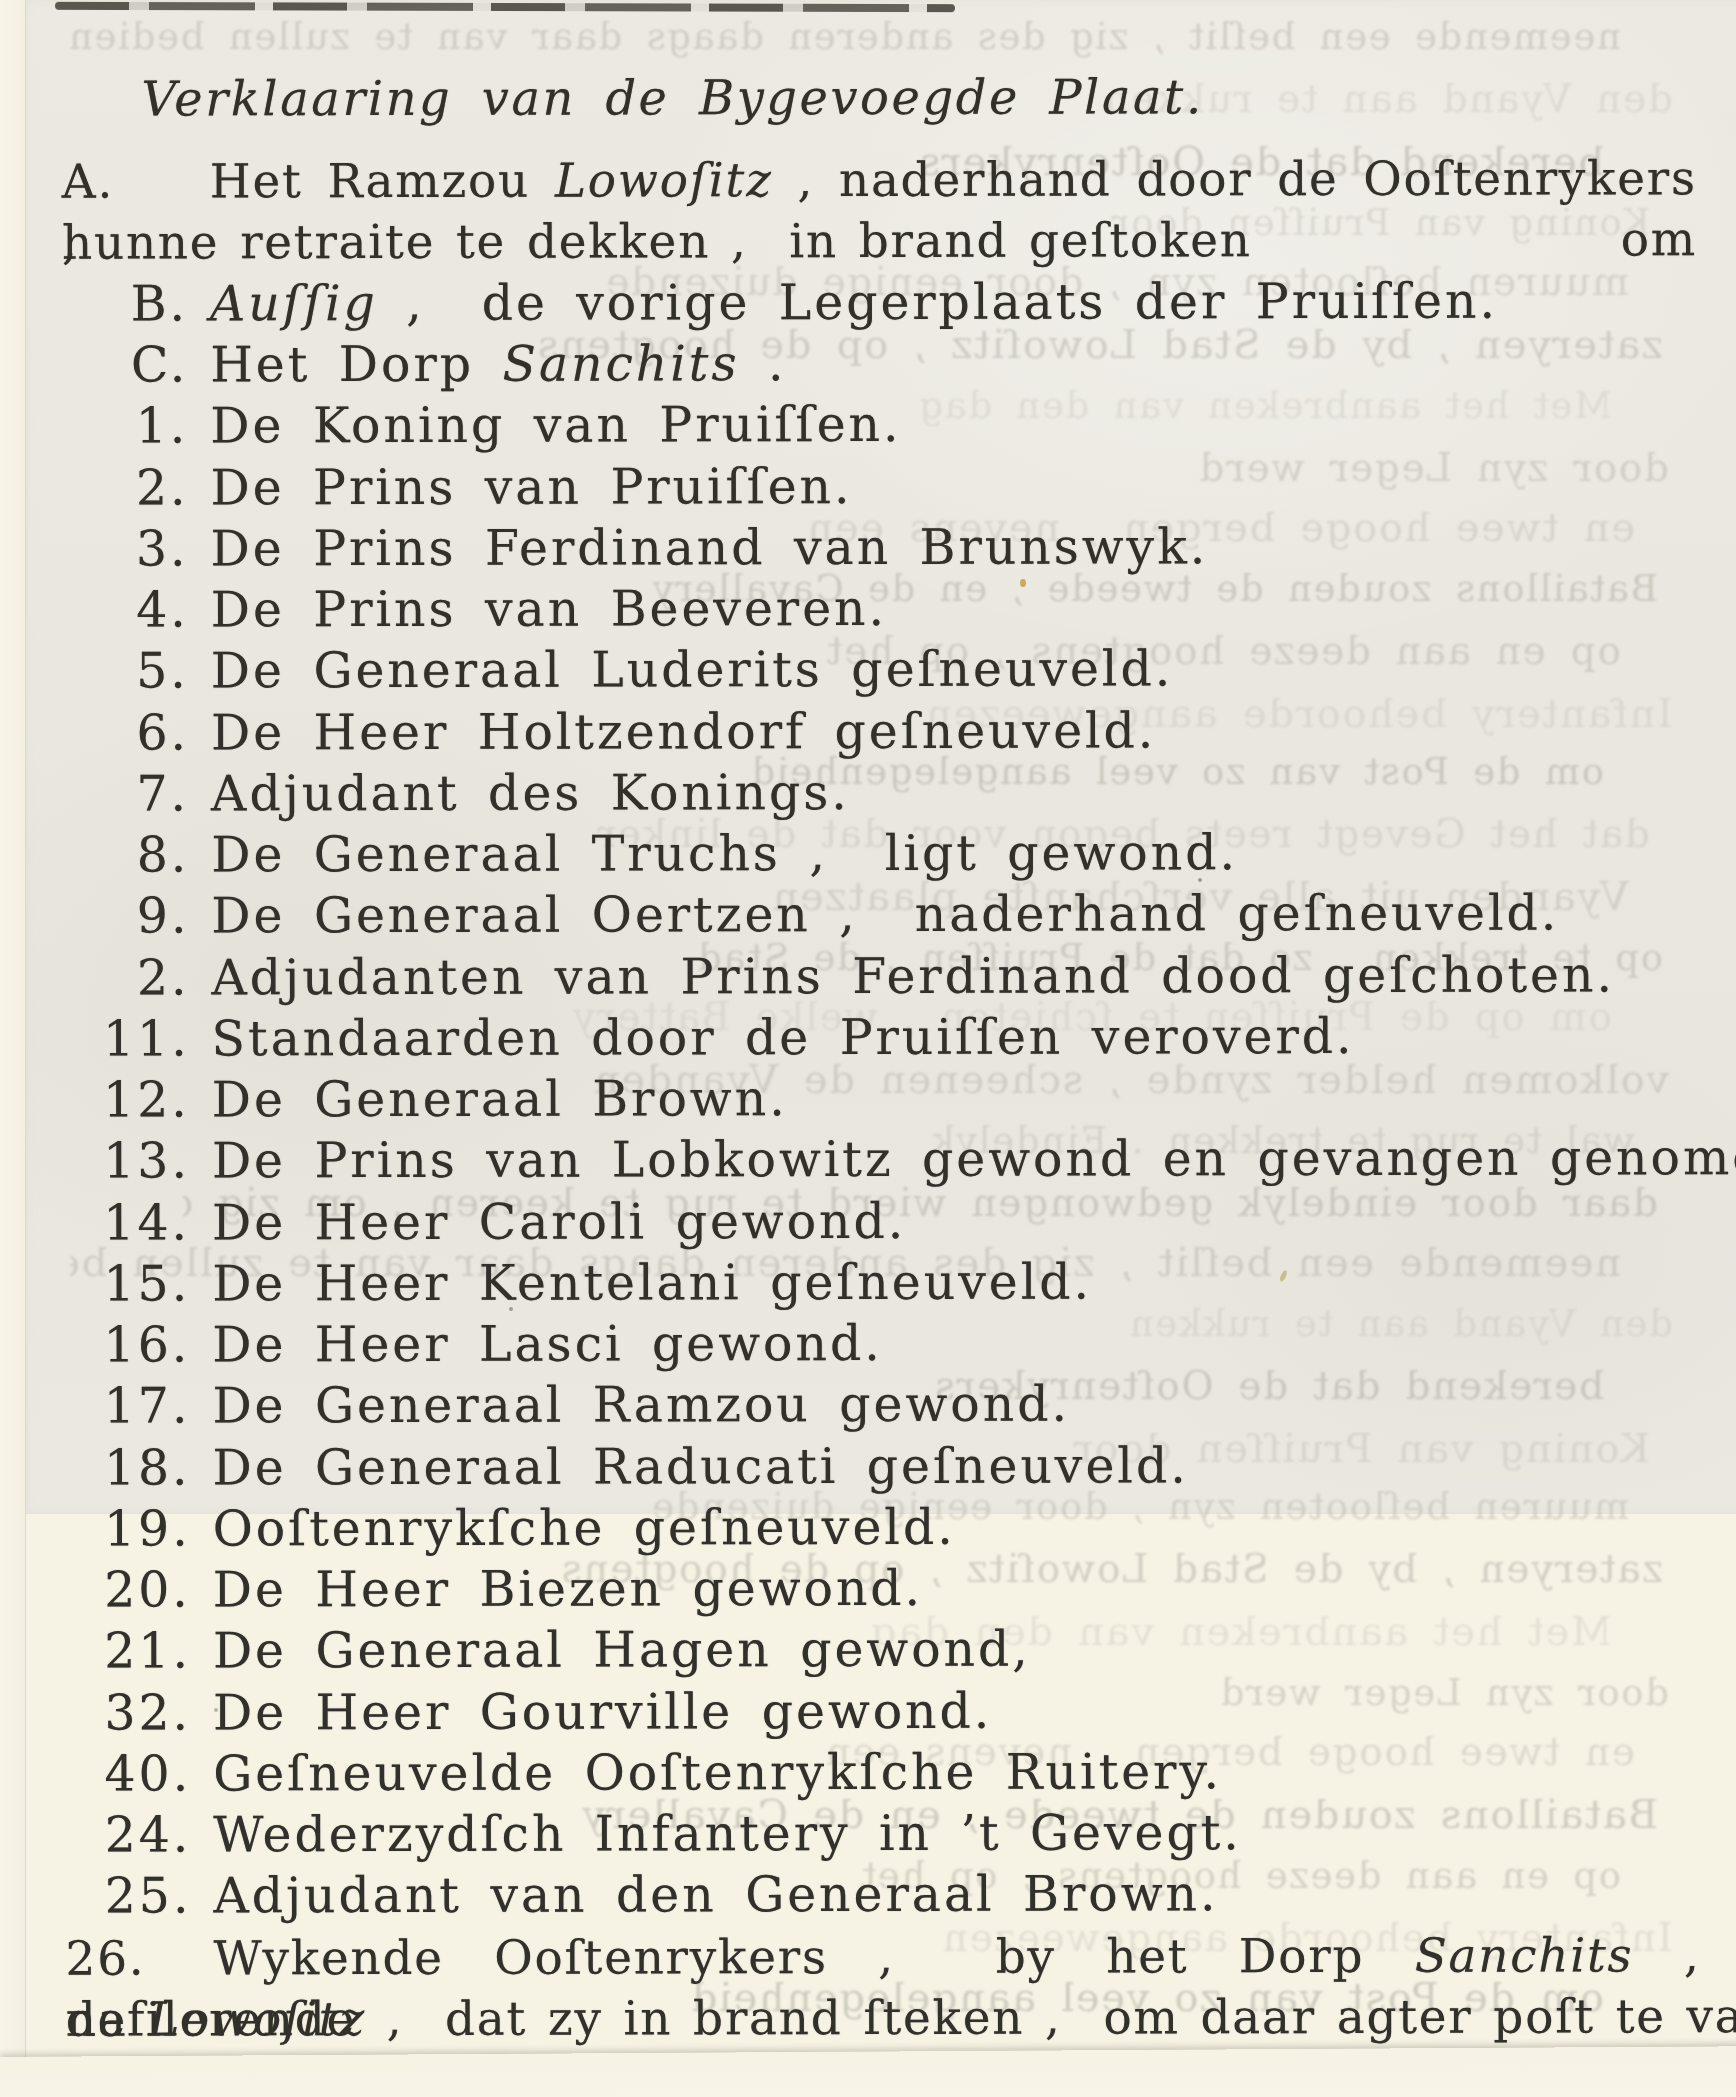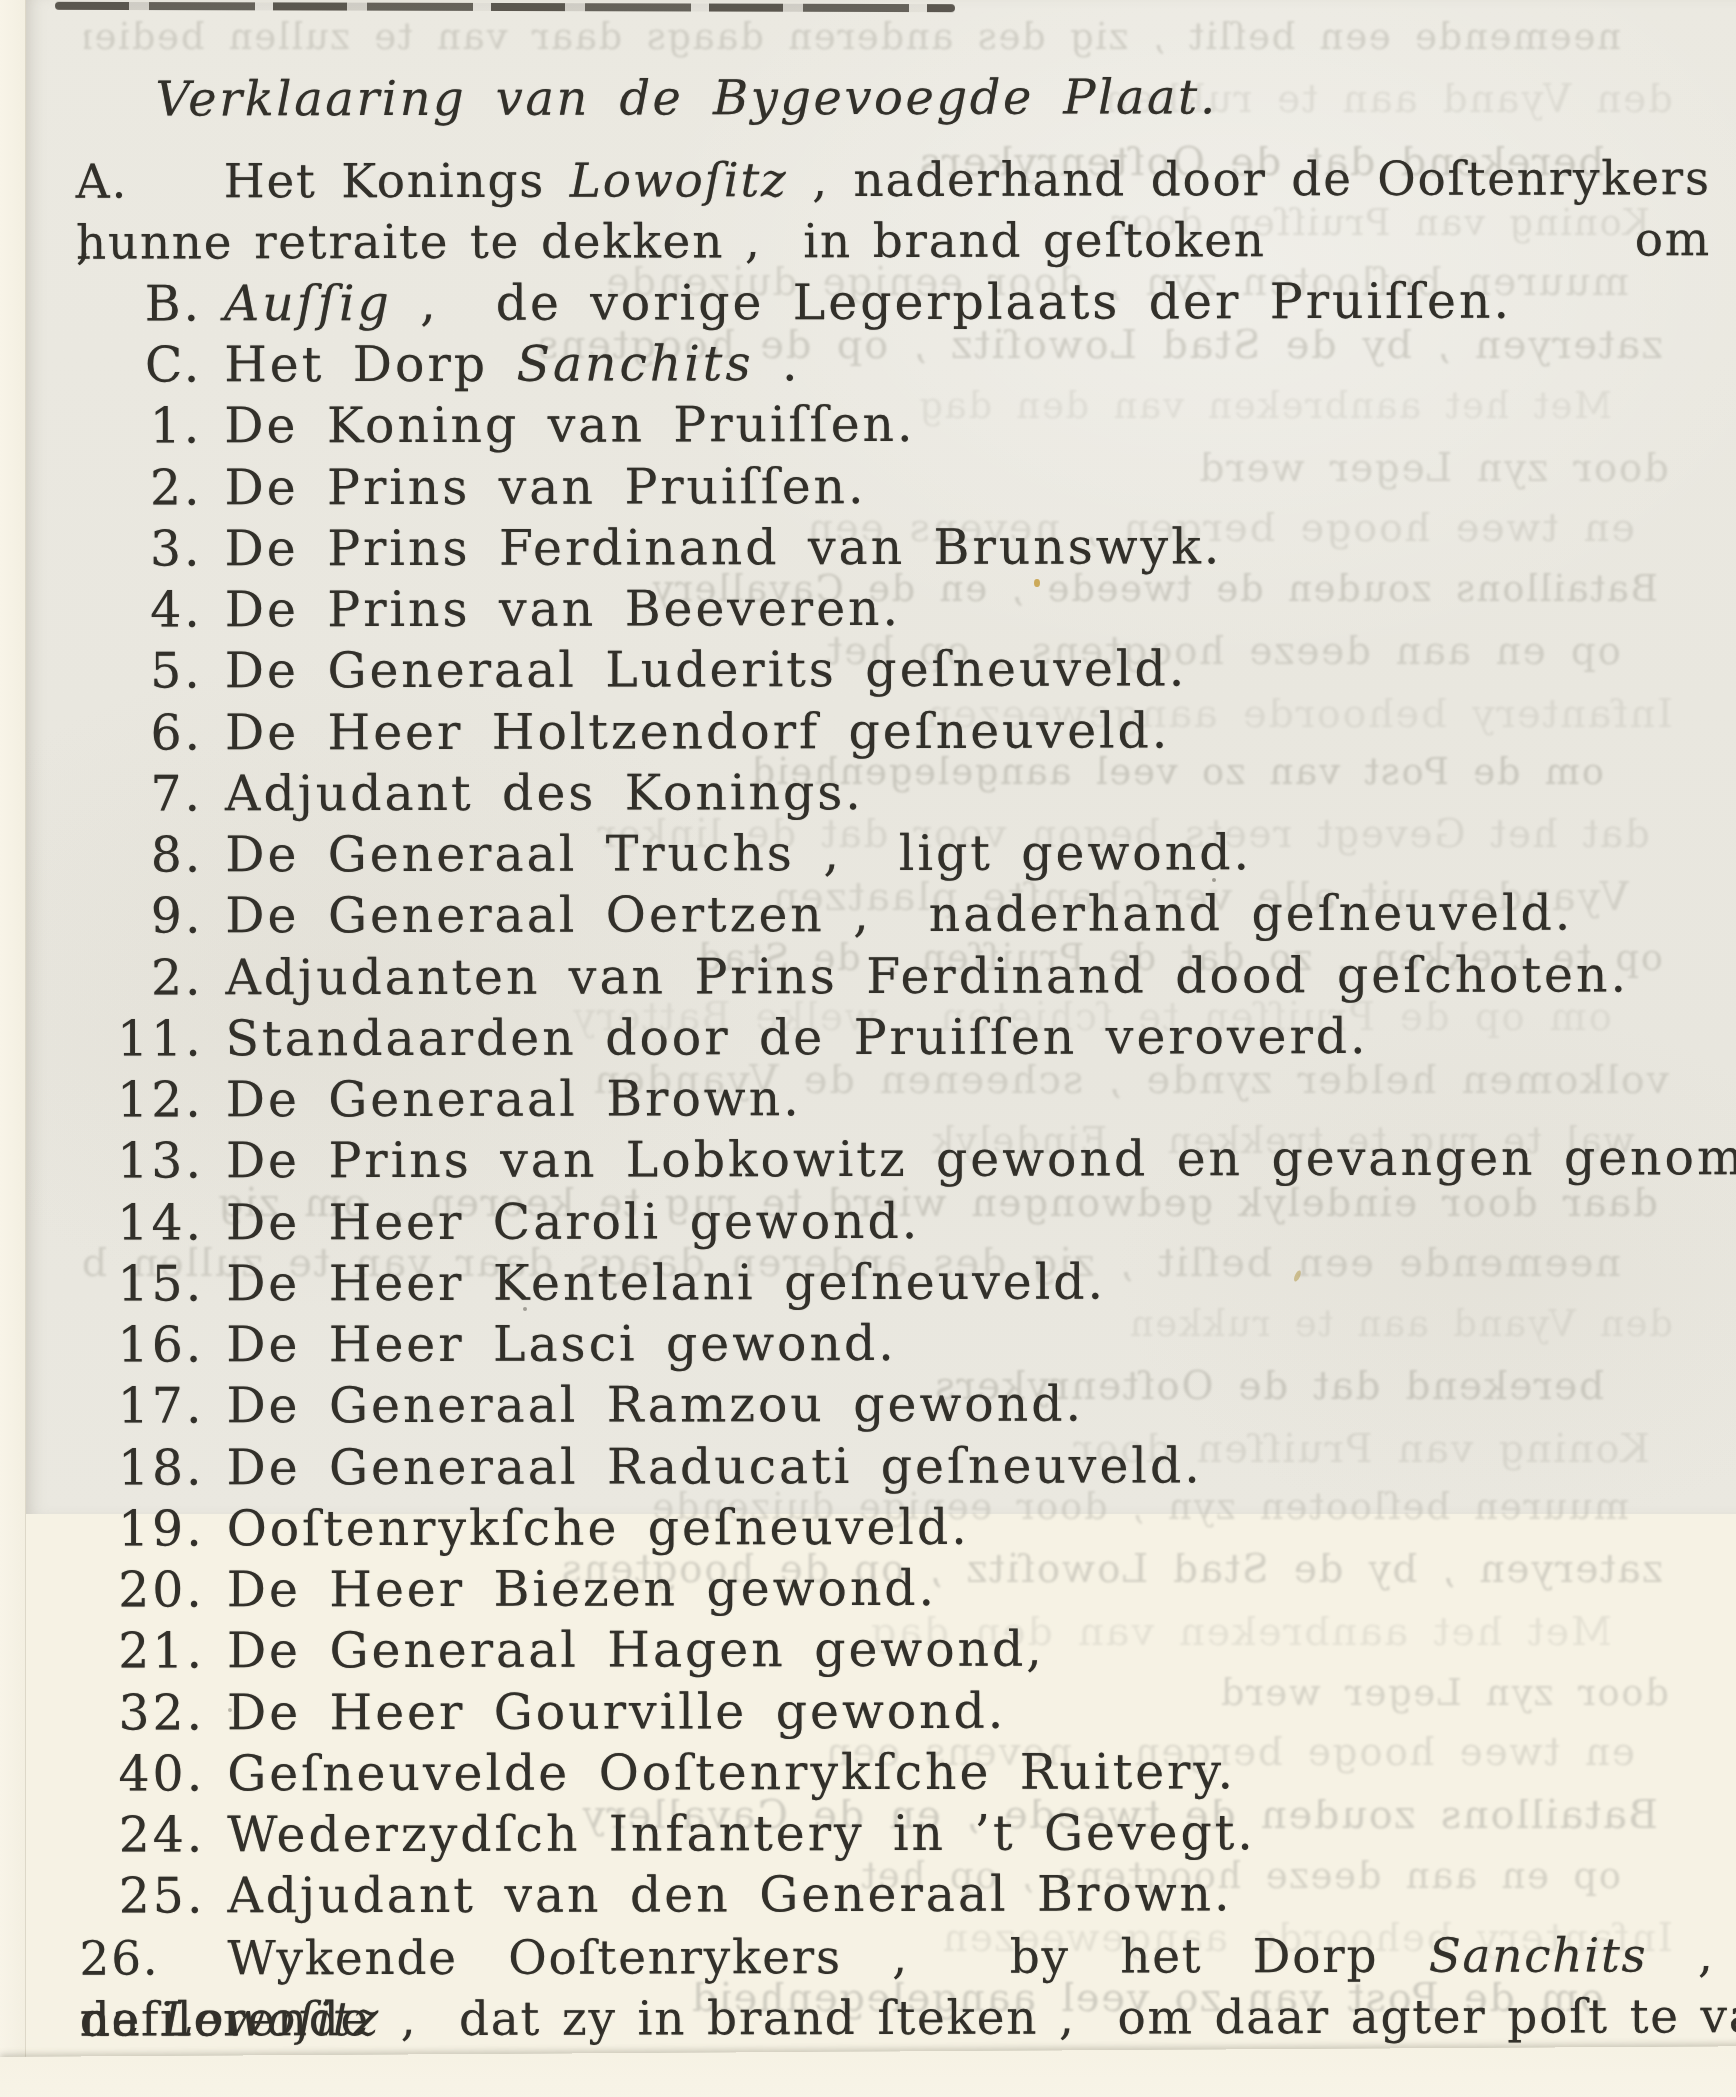--- a/index.html
+++ b/index.html
@@ -1,21 +1,21 @@
 <!DOCTYPE html>
 <html style="--ink: #32302a;font-size:13.4px"><head>
 <meta charset="utf-8">
 <style>
   html,body{margin:0;padding:0;}
   body{width:1736px;height:2098px;overflow:hidden;background:#f6f2e4;
        font-family:"DejaVu Serif","Liberation Serif",serif;}
   .canvas{position:relative;width:1736px;height:2098px;overflow:hidden;}
 
   
-  .paper{position:absolute;left:25px;top:0;right:0;height:1514px;
+  .paper{position:absolute;left:11px;top:0;right:0;height:1514px;
     background:
       radial-gradient(1007px 671px at 70% 18%, rgba(255,255,255,.28), transparent 60%),
       radial-gradient(755px 545px at 18% 65%, rgba(203,198,184,.16), transparent 60%),
       radial-gradient(638px 436px at 86% 84%, rgba(203,198,184,.14), transparent 60%),
       linear-gradient(180deg,#ebe9e1,#e8e6de 70%,#eae8e0);
     box-shadow:inset 13.4px 0 17px -10px rgba(110,105,90,.28);}
 
   
   .edge-left{position:absolute;left:0;top:0;width:25px;height:100%;
     background:linear-gradient(90deg,#f8f4e8,#f3efe1);border-right:0.8px solid #ddd8c8;}
@@ -97,21 +97,21 @@
         <div class="bline" style="top: 1727px; left: 71px; right: 101px; opacity: 0.4; font-size: 39px;">en twee hooge bergen , nevens een</div>
         <div class="bline" style="top: 1789px; left: 172px; right: 78px; opacity: 0.6; font-size: 40px;">Bataillons zouden de tweede , en de Cavallery</div>
         <div class="bline" style="top: 1851px; left: 59px; right: 115px; opacity: 0.52; font-size: 37px;">op en aan deeze hoogtens , op het</div>
         <div class="bline" style="top: 1913px; left: 126px; right: 63px; opacity: 0.3; font-size: 39px;">Infantery behoorde aangeweezen</div>
         <div class="bline" style="top: 1972px; left: 80px; right: 132px; opacity: 0.62; font-size: 40px;">om de Post van zo veel aangelegenheid</div>
       </div>
     <div class="content">
       <h1 class="title">Verklaaring van de Bygevoegde Plaat.</h1>
       <div id="list">
           <div class="entry wrap" style="top: 149px;">
-            <div class="line just"><span class="lbl">A.</span><span>Het Konings </span><span class="it">Lowoſitz</span><span> , naderhand door de Ooſtenrykers , om</span></div>
+            <div class="line just"><span class="lbl">A.</span><span>Het Ramzou </span><span class="it">Lowoſitz</span><span> , naderhand door de Ooſtenrykers , om</span></div>
             <div class="line cont"><span>hunne retraite te dekken ,  in brand geſtoken</span></div>
           </div>
           <div class="entry" style="top: 272px;">
             <div class="line"><span class="lbl">B.</span><span class="it">Auſſig</span><span> ,  de vorige Legerplaats der Pruiſſen.</span></div>
           </div>
           <div class="entry" style="top: 333px;">
             <div class="line"><span class="lbl">C.</span><span>Het Dorp </span><span class="it">Sanchits</span><span> .</span></div>
           </div>
           <div class="entry" style="top: 394px;">
             <div class="line"><span class="lbl">1.</span><span>De Koning van Pruiſſen.</span></div>

